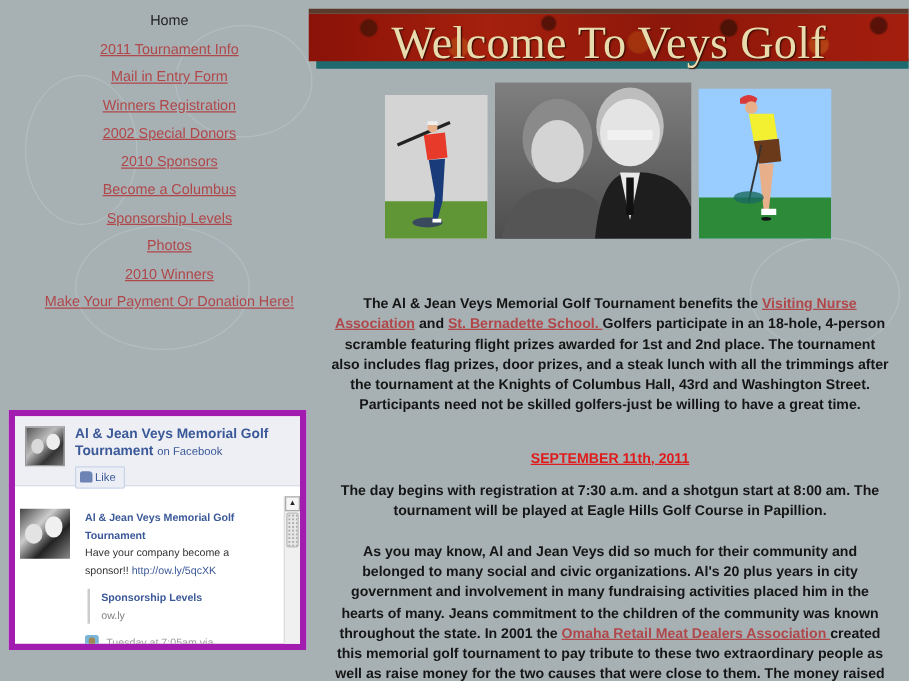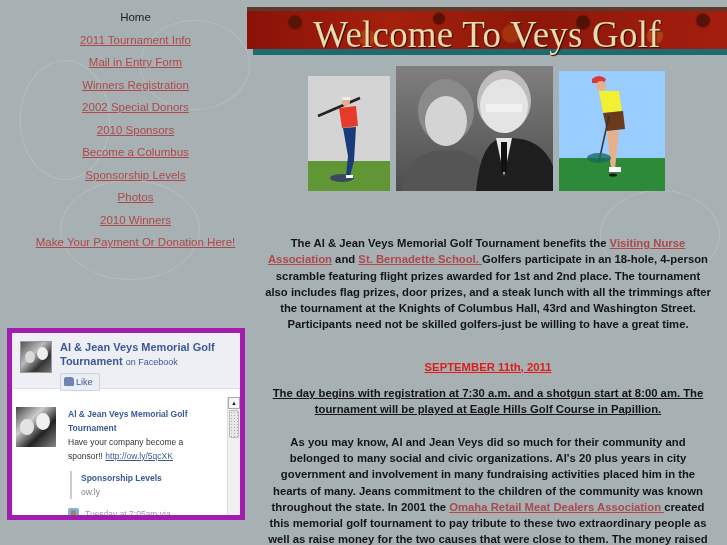--- a/index.html
+++ b/index.html
@@ -34,21 +34,21 @@
 
   .fb-stream { position: absolute; left: 0; top: 64px; width: 225px; height: 183px; }
   .fb-post { position: relative; padding: 10px 0 0 4px; }
   .post-avatar { position: absolute; left: 4px; top: 10px; width: 40px; height: 40px; background: linear-gradient(135deg,#444 0%,#ccc 35%,#222 65%,#888 100%); }
   .post-avatar::before, .post-avatar::after { content:""; position:absolute; border-radius:50%; background:#e3e3e3; }
   .post-avatar::before { left:4px; top:12px; width:14px; height:16px; }
   .post-avatar::after { left:20px; top:6px; width:14px; height:17px; background:#f0f0f0; }
   .post-body { margin-left: 52px; width: 138px; font-size: 8.5px; line-height: 14px; }
   .post-author { color: #3b5998; font-weight: bold; font-size: 8.5px; }
   .post-text { color: #333; }
-  .post-link { color: #3b5998; text-decoration: underline; }
+  .post-link { color: #3b5998; }
   .attach { border-left: 2px solid #ccc; margin: 8px 0 0 2px; padding-left: 9px; }
   .attach-title { color: #3b5998; font-weight: bold; }
   .attach-domain, .attach-desc { color: #808080; }
   .attach-desc { margin-top: 4px; }
   .post-meta { margin-top: 8px; color: #999; position: relative; padding-left: 17px; }
   .hoot-icon { position: absolute; left: 0; top: 1px; width: 11px; height: 11px; background: #7ab5d8; border-radius: 2px; }
   .hoot-icon::after { content:""; position:absolute; left:3px; top:2px; width:5px; height:7px; background:#a08850; border-radius:2px; }
   .post-divider { margin: 8px 0 0 10px; width: 218px; border-top: 1px solid #e9e9e9; }
   .post2 { position: absolute; left: 4px; top: 174px; }
   .post2 .post-avatar { top: 0; left: 6px; }
@@ -82,21 +82,21 @@
   .pic-golfer1 { left: 308px; top: 76px; width: 82px; height: 115px; background: #d4d4d4; }
   .pic-golfer1 .grass { position: absolute; left: 0; bottom: 0; width: 100%; height: 30px; background: #609636; }
   .pic-couple { left: 396px; top: 66px; width: 157px; height: 125px; background: linear-gradient(180deg, #7f7f7f, #4e4e4e); }
   .pic-golfer2 { left: 559px; top: 71px; width: 106px; height: 120px; background: #99ccff; }
   .pic-golfer2 .grass { position: absolute; left: 0; bottom: 0; width: 100%; height: 33px; background: #2d8a38; }
 
   .main-text { position: absolute; left: 249px; top: 219px; width: 478px; text-align: center; font-size: 11.3px; font-weight: bold; line-height: 16.3px; color: #151515; }
   .main-text a { color: #b0474a; text-decoration: underline; }
   .main-text p { margin: 16px; }
   .date { color: #e01b1b !important; margin-top: 10px; display: inline-block; }
-  .p2 { margin-top: 10px !important; text-decoration: underline; }
+  .p2 { margin-top: 10px !important; }
   .p3 { margin-top: 11px !important; }
 </style>
 </head>
 <body>
 
 <div class="bg-swirl" style="left:20px;top:60px;width:90px;height:120px;"></div>
 <div class="bg-swirl" style="left:140px;top:20px;width:110px;height:90px;"></div>
 <div class="bg-swirl" style="left:60px;top:180px;width:140px;height:100px;"></div>
 <div class="bg-swirl" style="left:600px;top:190px;width:120px;height:90px;"></div>
 

